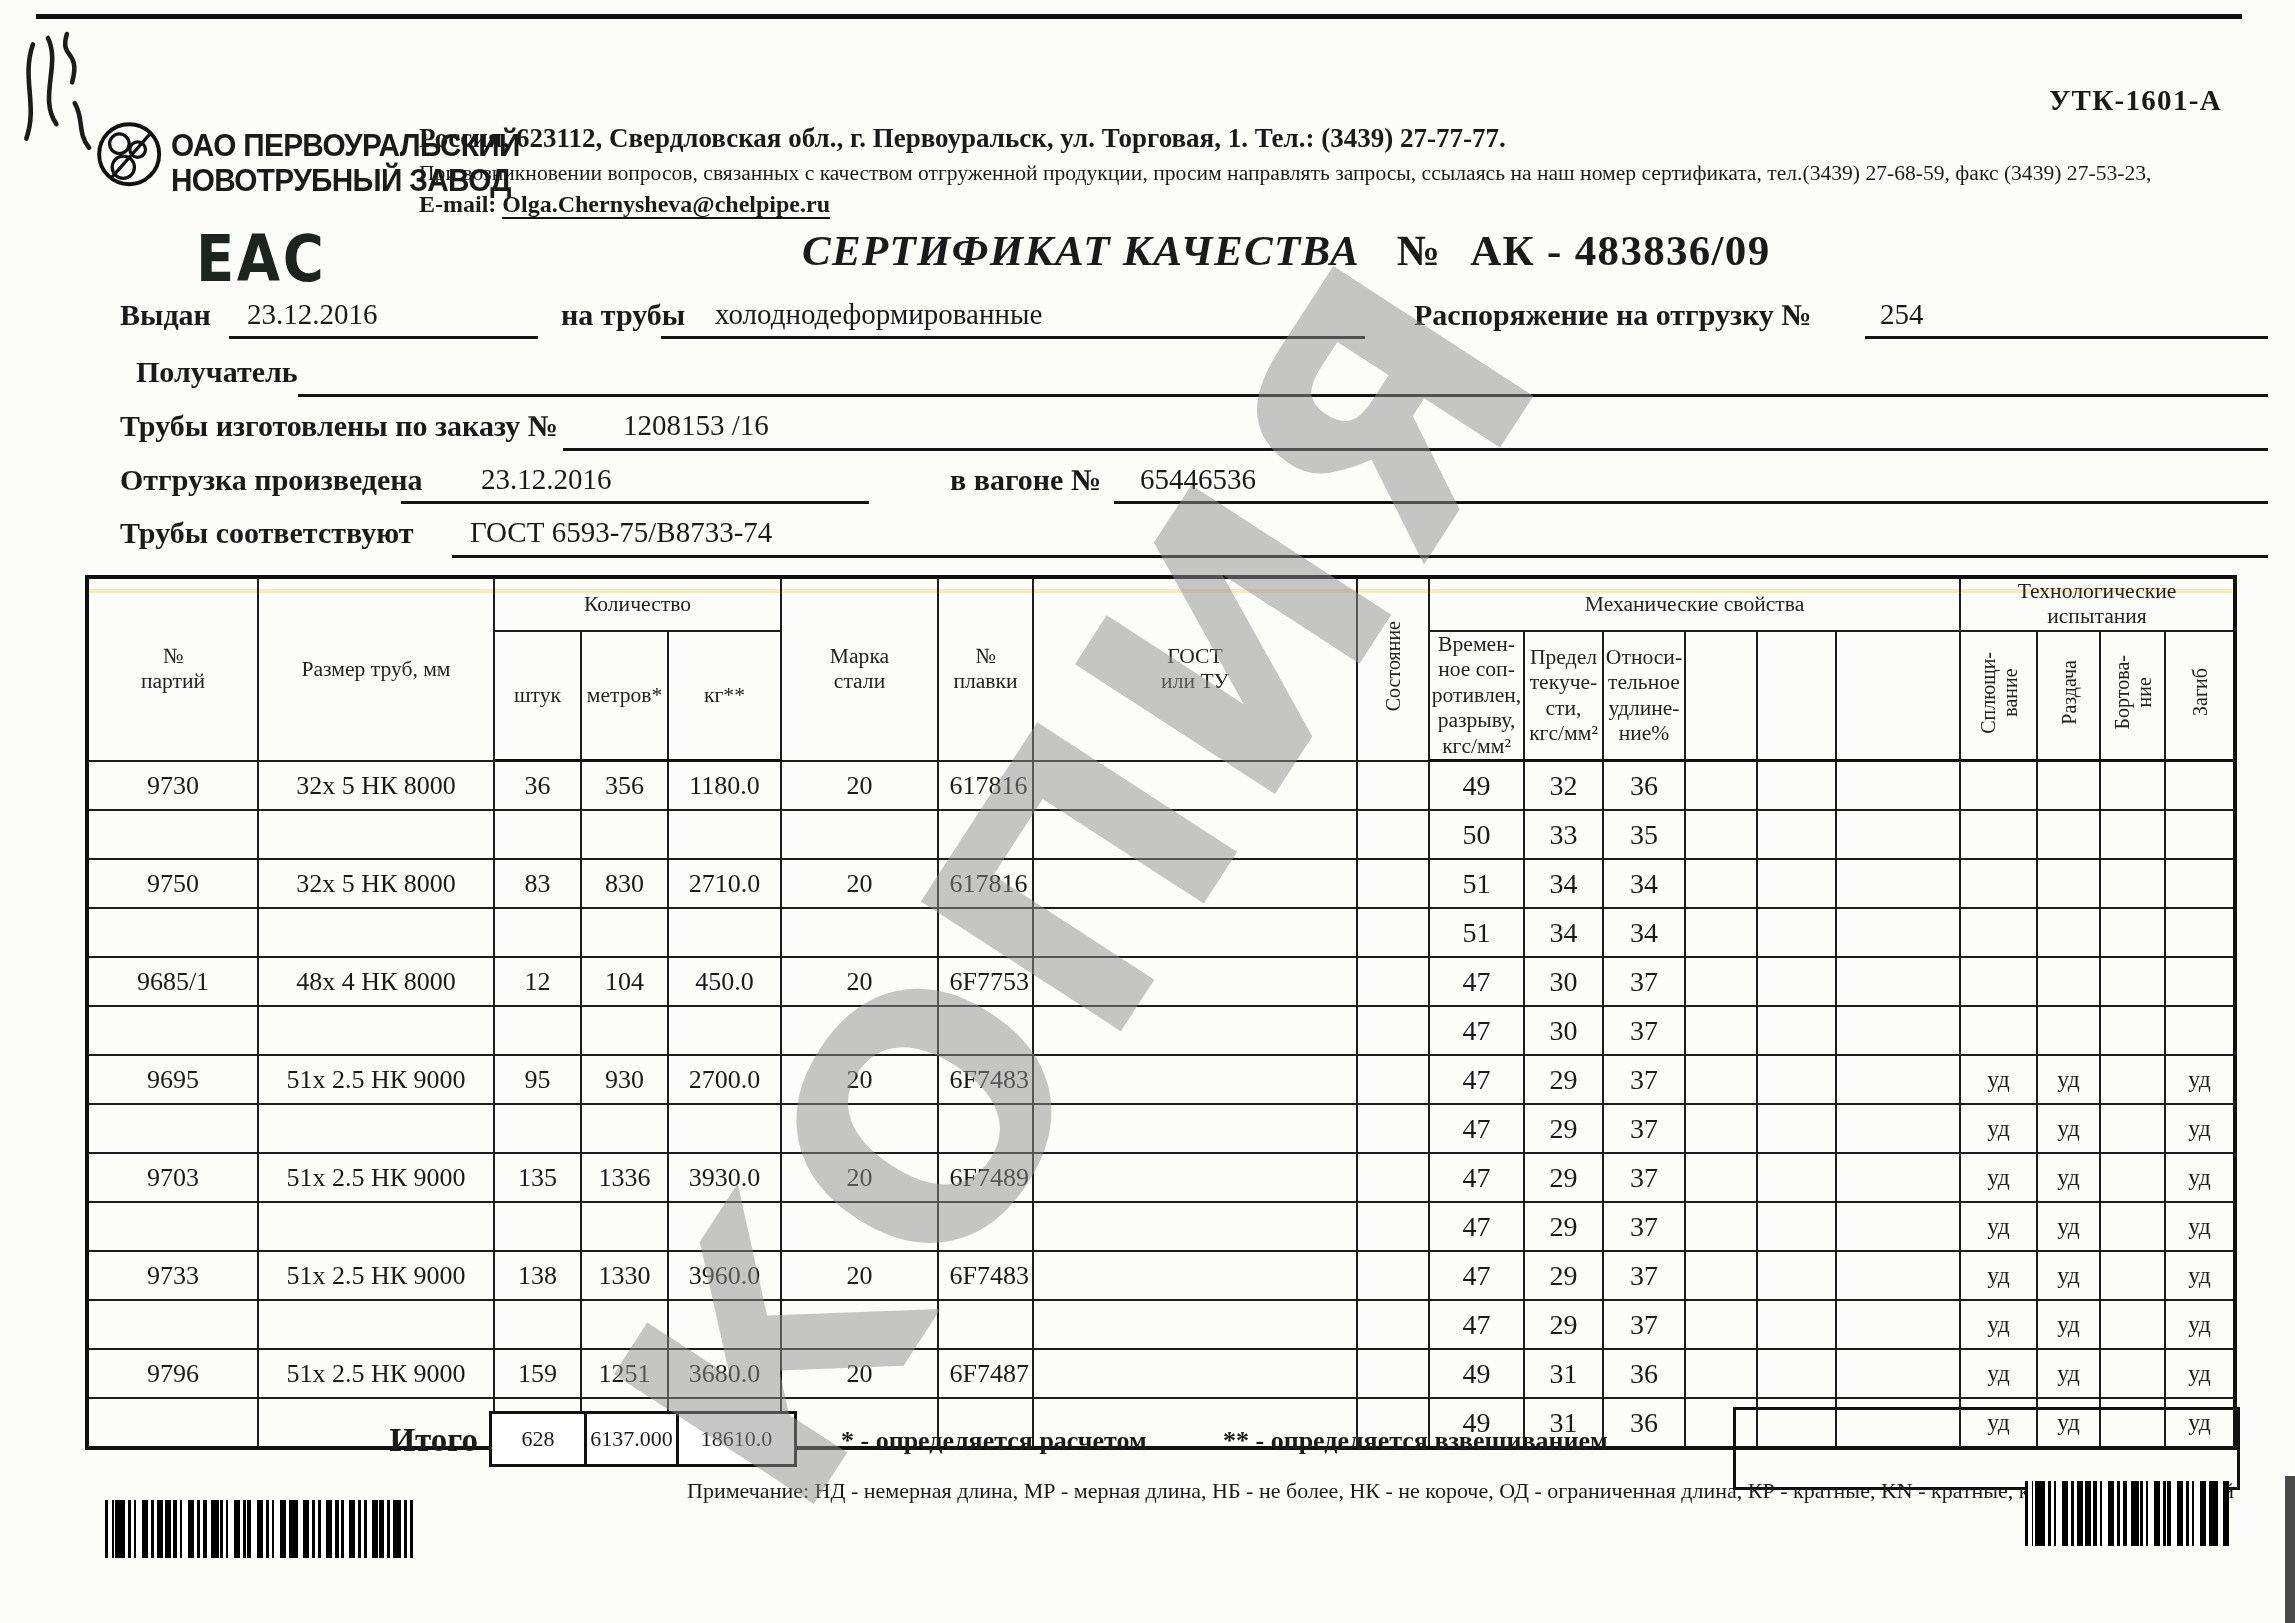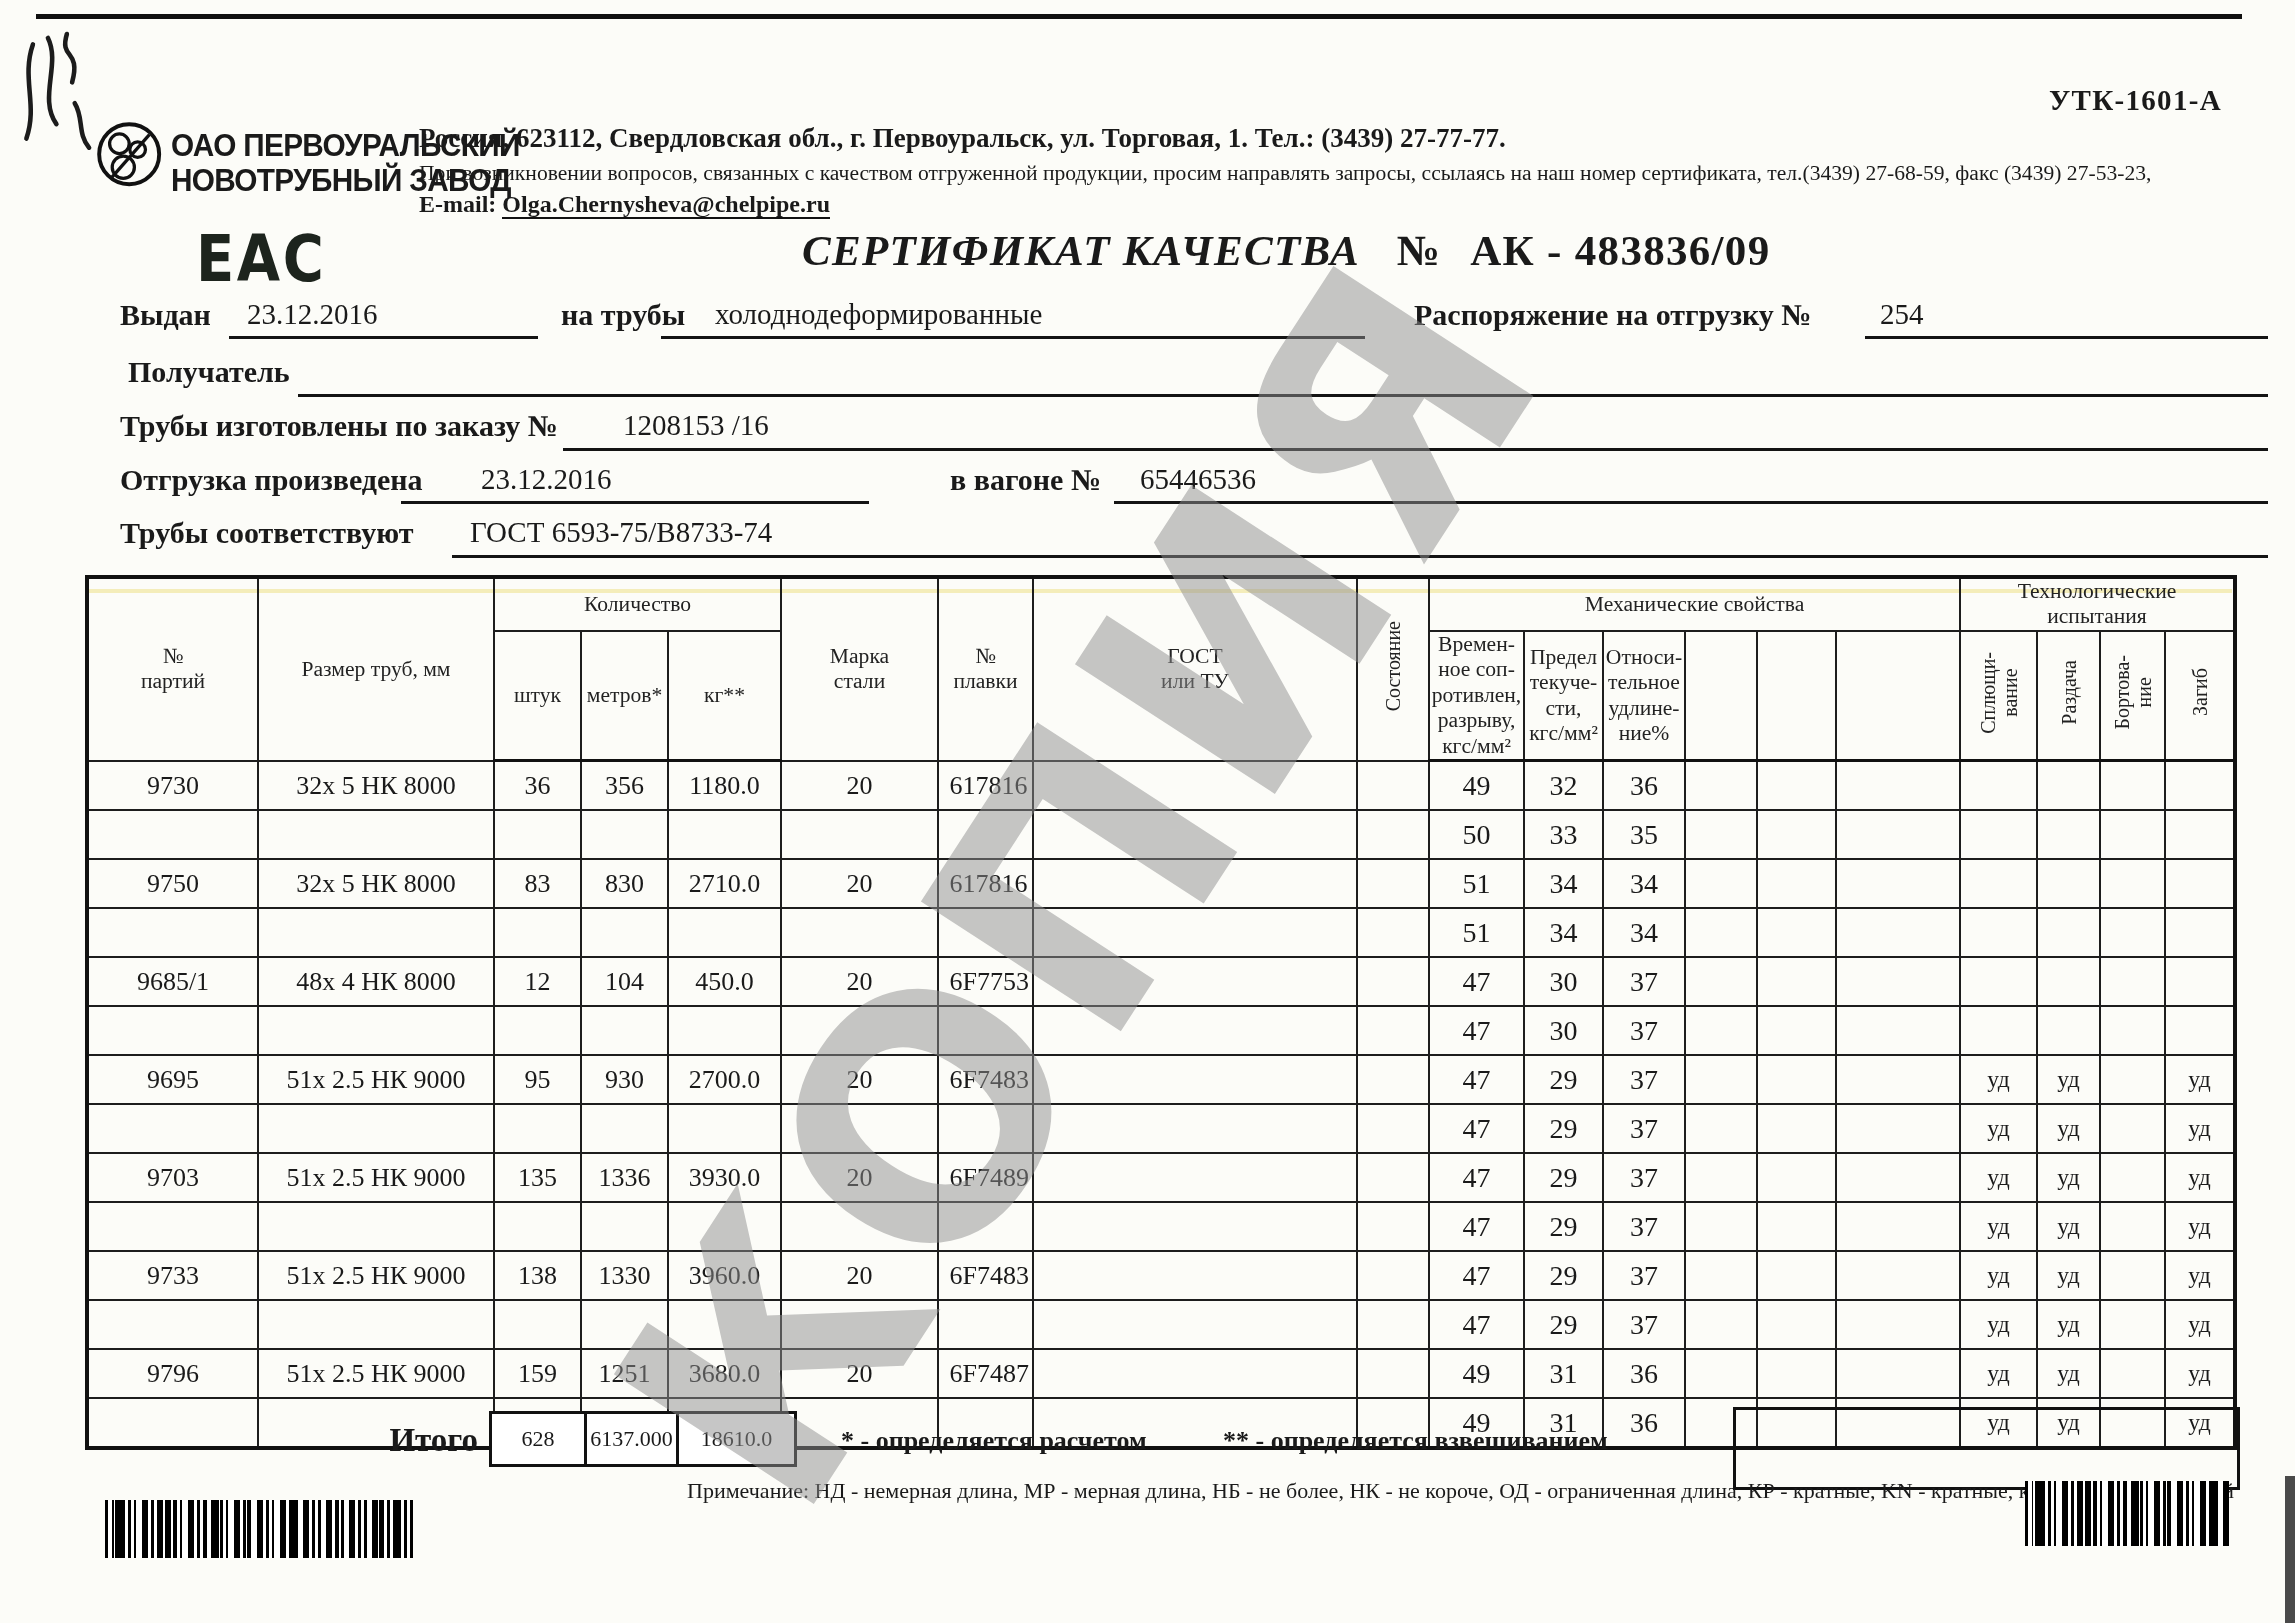--- a/index.html
+++ b/index.html
@@ -113,21 +113,21 @@
   <div class="flabel" style="left:120px;top:298px;">Выдан</div>
   <div class="fvalue" style="left:247px;top:298px;">23.12.2016</div>
   <div class="rule" style="left:229px;top:336px;width:309px;"></div>
   <div class="flabel" style="left:561px;top:298px;">на трубы</div>
   <div class="fvalue" style="left:715px;top:298px;">холоднодеформированные</div>
   <div class="rule" style="left:661px;top:336px;width:704px;"></div>
   <div class="flabel" style="left:1414px;top:298px;">Распоряжение на отгрузку №</div>
   <div class="fvalue" style="left:1880px;top:298px;">254</div>
   <div class="rule" style="left:1865px;top:336px;width:403px;"></div>
 
-  <div class="flabel" style="left:128px;top:355px;">Получатель</div>
+  <div class="flabel" style="left:136px;top:355px;">Получатель</div>
   <div class="fvalue" style="left:314px;top:355px;"></div>
   <div class="rule" style="left:298px;top:394px;width:1970px;"></div>
 
   <div class="flabel" style="left:120px;top:409px;">Трубы изготовлены по заказу №</div>
   <div class="fvalue" style="left:623px;top:409px;">1208153   /16</div>
   <div class="rule" style="left:563px;top:448px;width:1705px;"></div>
 
   <div class="flabel" style="left:120px;top:463px;">Отгрузка произведена</div>
   <div class="fvalue" style="left:481px;top:463px;">23.12.2016</div>
   <div class="rule" style="left:401px;top:501px;width:468px;"></div>

